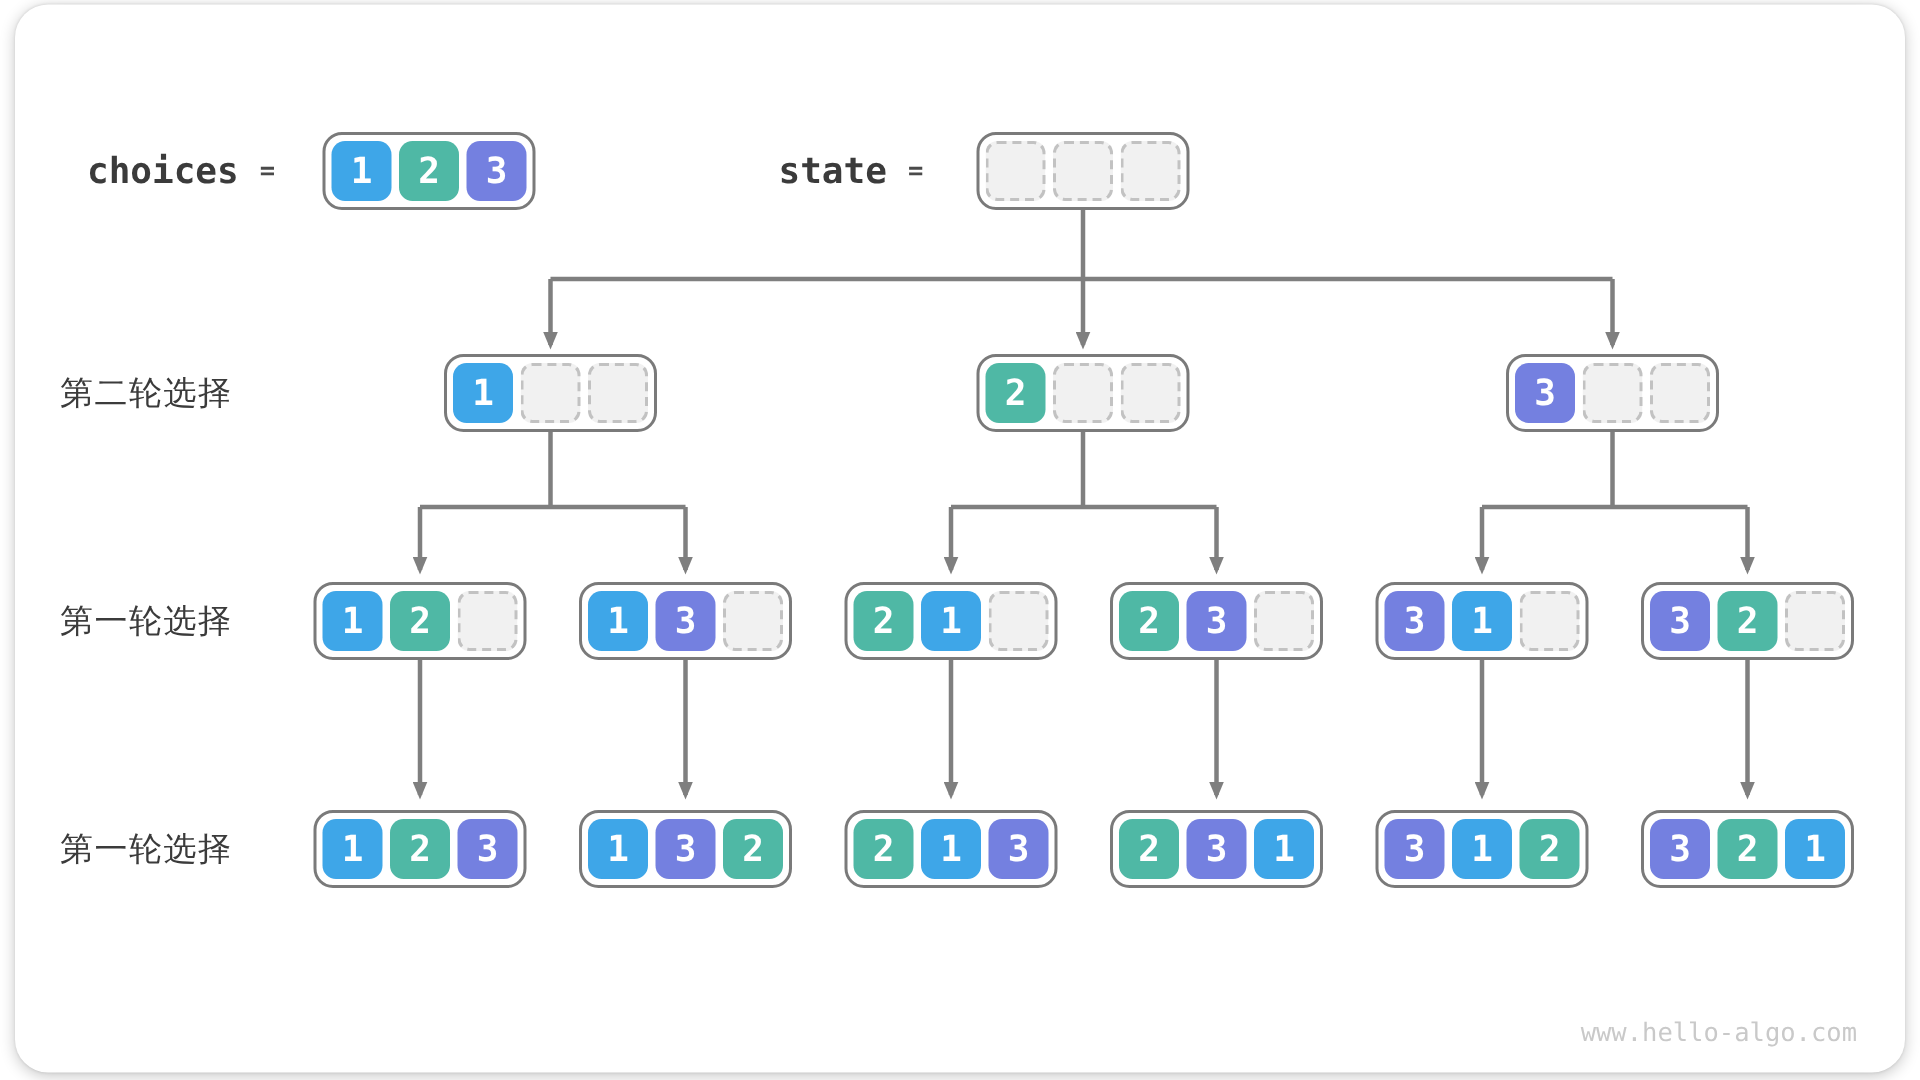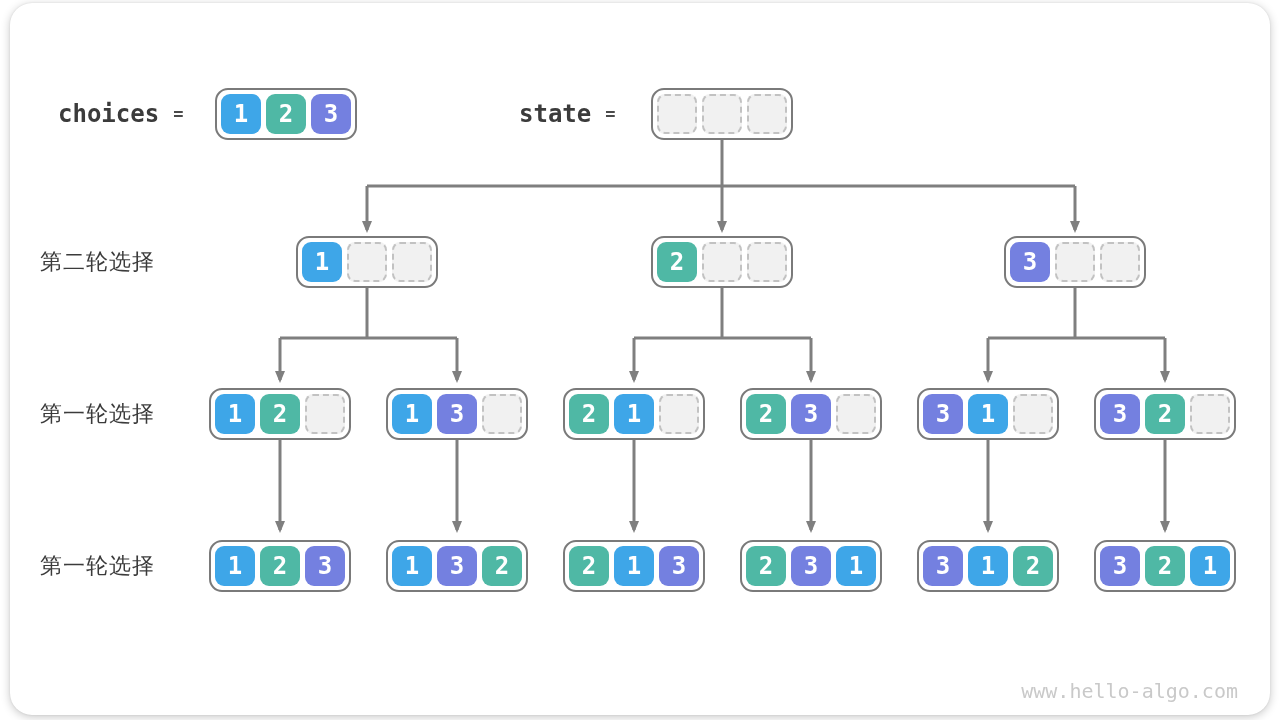--- a/index.html
+++ b/index.html
@@ -40,21 +40,21 @@
     font-weight:bold;font-size:24px;color:#ffffff;
   }
   .cell.v1{background:var(--cell-1);}
   .cell.v2{background:var(--cell-2);}
   .cell.v3{background:var(--cell-3);}
   .cell.empty{background:var(--empty-fill);border:2px dashed var(--empty-border);border-radius:8px;}
 
   .watermark{
     position:absolute;right:42px;top:679px;
     font-family:"DejaVu Sans Mono","Liberation Mono",monospace;
-    font-size:20px;color:var(--watermark);
+    font-size:17px;color:var(--watermark);
   }
 </style>
 </head>
 <body>
 
 <div class="canvas">
   <div class="card"></div>
 
   <svg class="connectors" viewBox="0 0 1280 720">
     <defs>

